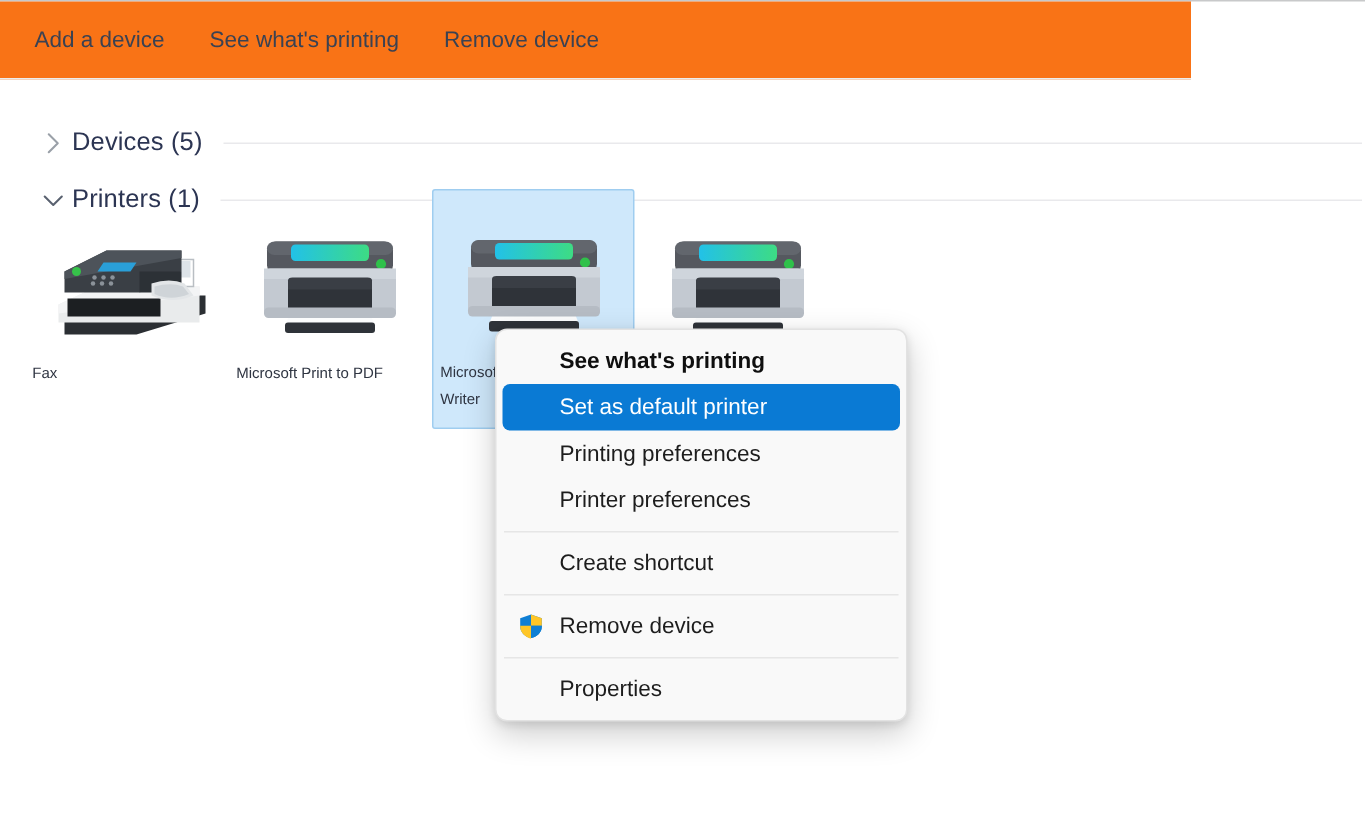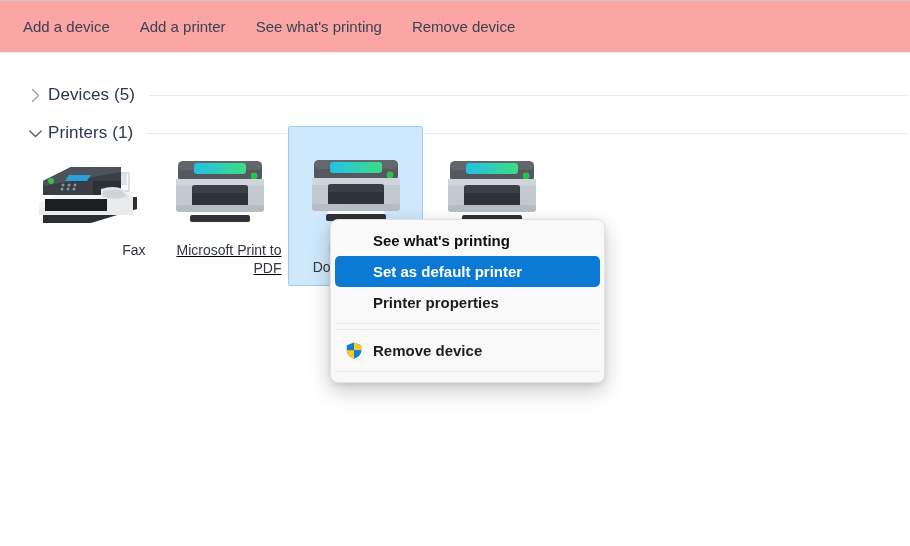--- a/index.html
+++ b/index.html
@@ -8,22 +8,22 @@
     background:#ffffff;
     font-family:"Liberation Sans", sans-serif;
     -webkit-font-smoothing:antialiased;
     overflow:hidden;
     position:relative;
   }
   .top-border{position:absolute;left:0;top:0;width:910px;height:1px;background:#c8c9ca;}
 
   
   .toolbar{
-    position:absolute;left:0;top:1px;width:910px;height:51px;
-    background:#fca5a5;border-bottom:1px solid #eceded;
+    position:absolute;left:0;top:1px;width:794px;height:51px;
+    background:#f97316;border-bottom:1px solid #eceded;
     display:flex;align-items:center;
   }
   .tb-item{
     font-size:15px;color:#3b4252;
     padding:6px 11px;margin:0 4px;
     white-space:nowrap;cursor:default;border-radius:4px;
   }
   .tb-item:first-child{margin-left:12px;}
 
   
@@ -43,21 +43,21 @@
 
   
   .grid{position:absolute;left:0;top:128px;width:910px;height:180px;}
   .cell{
     position:absolute;width:135px;height:160px;
     display:flex;flex-direction:column;align-items:center;
     padding-top:8px;box-sizing:border-box;
   }
   .cell .icon{height:95px;display:flex;align-items:flex-end;justify-content:center;}
   .cell .lbl{
-    margin-top:10px;font-size:14px;color:#2f3542;text-align:right;
+    margin-top:10px;font-size:10px;color:#2f3542;text-align:left;
     line-height:18px;width:124px;word-wrap:break-word;
   }
   .cell.selected{
     background:#cfe8fb;border:1px solid #9fcdf0;border-radius:2px;
   }
 
   
   .p-ico{width:100px;height:82px;}
   .fax-ico{width:110px;height:78px;}
 
@@ -67,35 +67,34 @@
     background:#f9f9f9;border:1px solid #e2e2e2;border-radius:8px;
     box-shadow:0 8px 22px rgba(0,0,0,.20), 0 2px 6px rgba(0,0,0,.10);
     padding:5px 4px 5px 4px;box-sizing:border-box;
   }
   .mi{
     height:31px;display:flex;align-items:center;
     border-radius:5px;padding-left:0;cursor:default;
     font-size:15px;color:#1d1d1d;
   }
   .mi .mi-ic{width:38px;flex:0 0 38px;display:flex;align-items:center;justify-content:center;}
-  .mi .mi-tx{flex:1 1 auto;white-space:nowrap;font-weight:bold;}
+  .mi .mi-tx{flex:1 1 auto;white-space:nowrap;}
   .mi.bold .mi-tx{font-weight:bold;color:#0f0f0f;}
   .mi.hl{background:#0a7ad4;color:#ffffff;}
   .mi.hl .mi-tx{color:#ffffff;}
   .sep{height:1px;background:#e6e6e6;margin:5px 1px 5px 1px;}
   .shield{width:16px;height:17px;display:block;}
 </style>
 </head>
 <body>
 
 <div class="top-border"></div>
 
 <div class="toolbar">
   <div class="tb-item">Add a device</div>
-  <div class="tb-item">Add a printer</div>
   <div class="tb-item">See what's printing</div>
   <div class="tb-item">Remove device</div>
 </div>
 
 <div class="group g-devices">
   <span class="chev">
     <svg width="11" height="15" viewBox="0 0 11 15">
       <path d="M2.5 1.5 L8.5 7.5 L2.5 13.5" fill="none" stroke="#9aa0a8" stroke-width="1.4" stroke-linecap="round" stroke-linejoin="round"></path>
     </svg>
   </span>
@@ -144,21 +143,21 @@
 
         <circle cx="22" cy="28" r="3" fill="#36c24a"></circle>
 
         <path d="M72,36 q12,-4 22,0 l6,8 q-14,6 -28,0 z" fill="#e3e6e8"></path>
         <path d="M74,38 q11,-3 19,0 l4,5 q-12,5 -23,0 z" fill="#cfd4d8"></path>
       </svg>
     </div>
     <div class="lbl">Fax</div>
   </div>
 
-  <div class="cell" style="left:152px;top:0;text-decoration:underline;">
+  <div class="cell" style="left:152px;top:0;">
     <div class="icon">
       <svg class="p-ico" viewBox="0 0 100 82">
         <defs>
           <linearGradient id="lid1" x1="0" y1="0" x2="1" y2="0">
             <stop offset="0" stop-color="#22c1e8"></stop>
               <stop offset="1" stop-color="#3ddc84"></stop>
           </linearGradient>
         </defs>
         <rect x="8" y="12" width="84" height="22" rx="6" fill="#55585f"></rect>
         <rect x="8" y="12" width="84" height="9" rx="5" fill="#62666d"></rect>
@@ -235,39 +234,51 @@
   <div class="mi bold">
     <span class="mi-ic"></span>
     <span class="mi-tx">See what's printing</span>
   </div>
 
   <div class="mi hl">
     <span class="mi-ic"></span>
     <span class="mi-tx">Set as default printer</span>
   </div>
 
-
-  <div class="mi">
-    <span class="mi-ic"></span>
-    <span class="mi-tx">Printer properties</span>
+  <div class="mi">
+    <span class="mi-ic"></span>
+    <span class="mi-tx">Printing preferences</span>
+  </div>
+
+  <div class="mi">
+    <span class="mi-ic"></span>
+    <span class="mi-tx">Printer preferences</span>
   </div>
 
   <div class="sep"></div>
 
+  <div class="mi">
+    <span class="mi-ic"></span>
+    <span class="mi-tx">Create shortcut</span>
+  </div>
 
   <div class="sep"></div>
 
   <div class="mi">
     <span class="mi-ic">
       <svg class="shield" viewBox="0 0 16 17">
         <path d="M8 0.6 L15.2 3.2 v5.4 c0 4.2 -3.4 6.9 -7.2 7.8 C4.2 15.5 0.8 12.8 0.8 8.6 V3.2 Z" fill="#0f7fd4"></path>
         <path d="M8 0.6 L15.2 3.2 v5.0 H8 Z" fill="#ffc627"></path>
         <path d="M0.8 8.2 H8 v8.6 C4.2 15.5 0.8 12.8 0.8 8.6 Z" fill="#ffc627"></path>
         <path d="M8 8.2 H15.2 v0.4 c0 4.2 -3.4 6.9 -7.2 7.8 Z" fill="#0f7fd4"></path>
       </svg>
     </span>
     <span class="mi-tx">Remove device</span>
   </div>
 
 
   <div class="sep"></div>
 
+  <div class="mi">
+    <span class="mi-ic"></span>
+    <span class="mi-tx">Properties</span>
+  </div>
 </div>
 
 </body></html>

